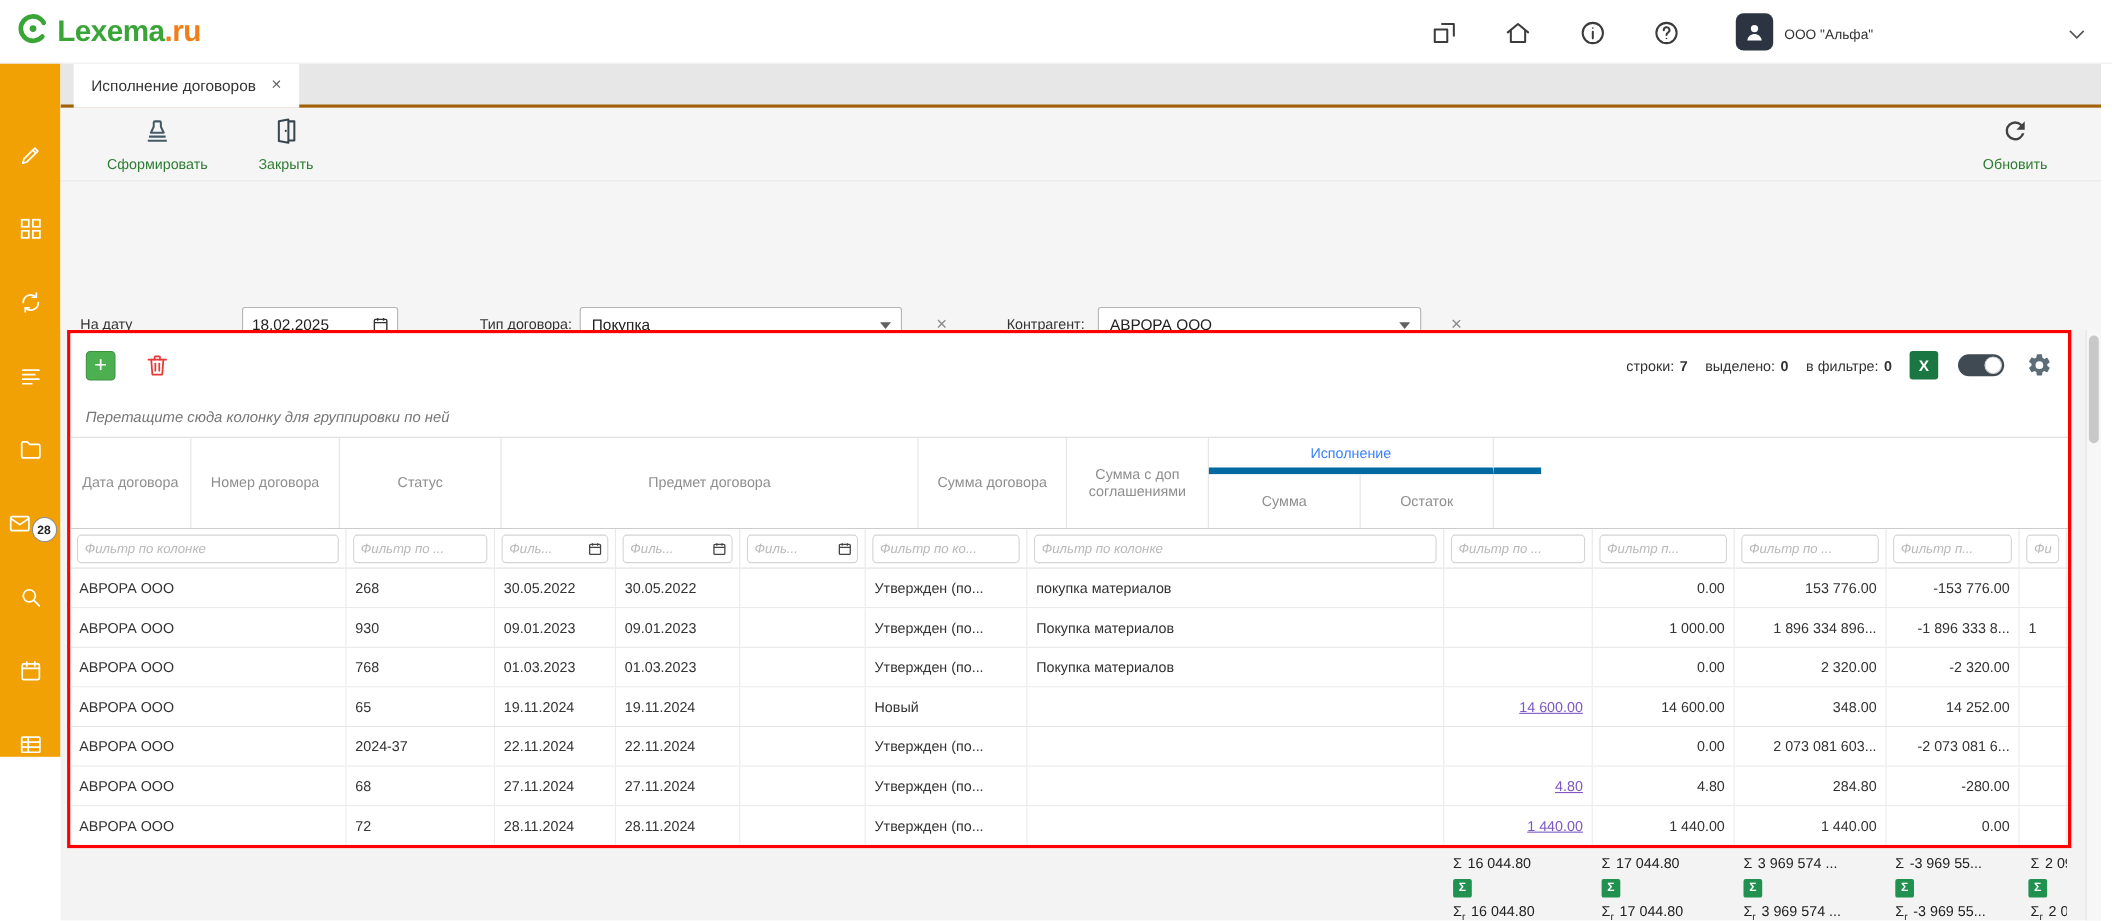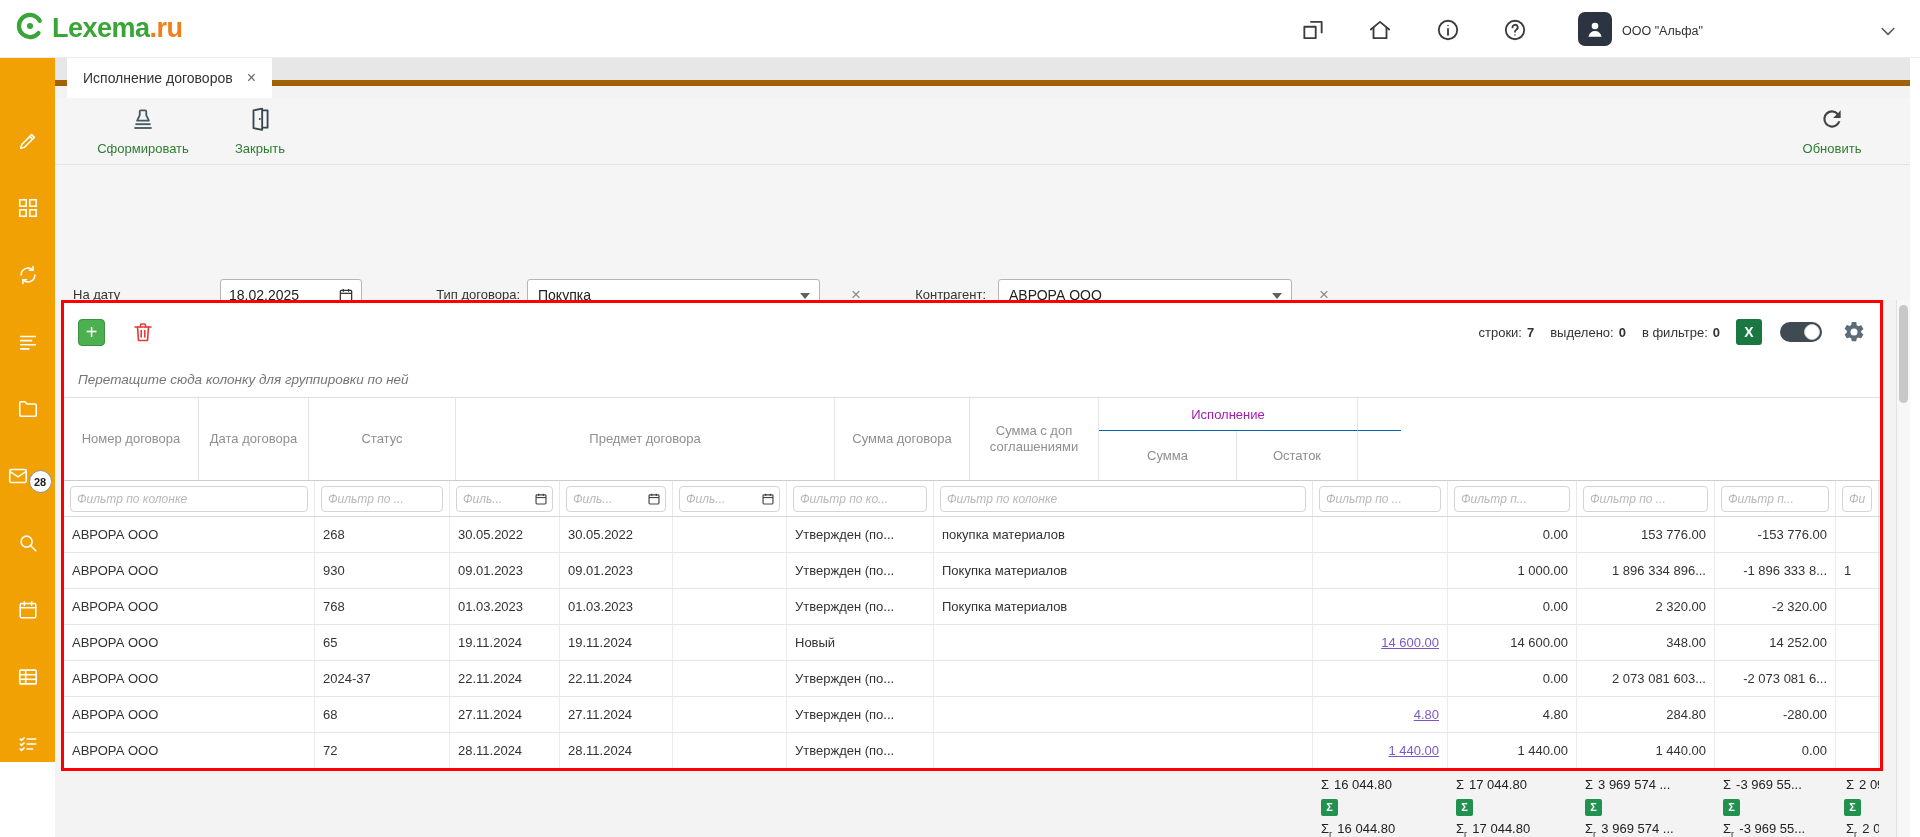--- a/index.html
+++ b/index.html
@@ -14,30 +14,30 @@
   .logo-text .tld { color:#ef7f1a; }
   .ticon { position:absolute; top:17px; width:26px; height:26px; color:#3c3c3c; cursor:pointer; }
   .ticon svg { width:26px; height:26px; }
   .avatar { position:absolute; left:1578px; top:12px; width:34px; height:34px; background:#2b3440; border-radius:7px; display:flex; align-items:center; justify-content:center; cursor:pointer; }
   .avatar svg { width:22px; height:22px; }
   .company { position:absolute; left:1622px; top:24px; font-size:12.5px; color:#333; white-space:nowrap; }
   .chev { position:absolute; left:1878px; top:21px; width:20px; height:20px; color:#555; cursor:pointer; }
   .chev svg { width:20px; height:20px; }
 
   
-  .sidebar { position:absolute; left:0; top:58px; width:55px; height:704px; background:#F2A104; display:flex; flex-direction:column; align-items:center; padding-top:72px; gap:45px; }
+  .sidebar { position:absolute; left:0; top:58px; width:55px; height:630px; background:#F2A104; display:flex; flex-direction:column; align-items:center; padding-top:72px; gap:45px; }
   .snav { position:relative; width:24px; height:22px; color:#fff; cursor:pointer; flex:0 0 auto; }
   .snav svg { width:24px; height:22px; }
   .snav.mail svg { margin-left:-10px; }
   .badge { position:absolute; right:-12px; top:5px; width:23px; height:23px; border-radius:50%; background:#fff; border:1px solid #8d8d8d; color:#222; font-size:11px; font-weight:bold; display:flex; align-items:center; justify-content:center; }
 
   
   .main { position:absolute; left:55px; top:58px; width:1855px; height:779px; background:#f3f3f3; overflow:hidden; }
 
-  .tabstrip { position:absolute; left:0; top:0; width:100%; height:28px; background:#e7e7e7; border-bottom:6px solid #a16207; }
+  .tabstrip { position:absolute; left:0; top:0; width:100%; height:40px; background:#e7e7e7; border-bottom:3px solid #a16207; }
   .tab { position:absolute; left:12px; top:0; height:40px; background:#fff; display:flex; align-items:center; gap:14px; padding:0 16px; font-size:14px; color:#333; cursor:pointer; }
   .tab-x { font-size:16px; color:#666; cursor:pointer; line-height:1; }
 
   .toolbar { position:absolute; left:0; top:40px; width:100%; height:67px; background:#f5f5f5; border-bottom:1px solid #e3e3e3; }
   .tb-btn { position:absolute; top:8px; display:flex; flex-direction:column; align-items:center; gap:5px; cursor:pointer; }
   .tb-btn svg { width:26px; height:26px; }
   .tb-label { font-size:13px; color:#2e7d32; white-space:nowrap; }
   .tb-generate { left:28px; width:120px; }
   .tb-close { left:160px; width:90px; }
   .tb-refresh { right:28px; width:100px; }
@@ -70,21 +70,21 @@
   .toggle { position:relative; width:42px; height:20px; border-radius:10px; background:#3f4a52; cursor:pointer; margin-right:20px; }
   .toggle .knob { position:absolute; right:2px; top:2px; width:16px; height:16px; border-radius:50%; background:#fff; border:1px solid #cfcfcf; }
   .gear-btn { width:24px; height:24px; cursor:pointer; color:#5d6d77; }
   .gear-btn svg { width:24px; height:24px; }
   .group-hint { height:36px; display:flex; align-items:center; padding-left:14px; font-size:13.5px; font-style:italic; color:#757575; background:#fff; }
 
   
   .thead { display:flex; height:84px; border-top:1px solid #ddd; border-bottom:1px solid #ccc; background:#fff; }
   .th { display:flex; align-items:center; justify-content:center; text-align:center; color:#8f8f8f; font-size:13px; line-height:16px; padding:0 6px; border-right:1px solid #e4e4e4; }
   .hgroup { display:flex; flex-direction:column; }
-  .hgroup-top { height:34px; display:flex; align-items:center; justify-content:center; color:#a21caf; font-size:13px; border-bottom:1px solid #0369a1; border-right:1px solid #e4e4e4; }
+  .hgroup-top { height:34px; display:flex; align-items:center; justify-content:center; color:#3b82f6; font-size:13px; border-bottom:6px solid #0369a1; border-right:1px solid #e4e4e4; }
   .hgroup-cols { display:flex; height:49px; }
   .hgroup-cols .th { height:49px; }
   .c0{width:251px}.c1{width:135px}.c2{width:110px}.c3{width:113px}.c4{width:114px}.c5{width:147px}
   .c6{width:379px}.c7{width:135px}.c8{width:129px}.c9{width:138px}.c10{width:121px}.c11{width:43px;border-right:none}
   .g-exec{width:259px}
 
   .tfilter { display:flex; height:36px; border-bottom:1px solid #d9d9d9; background:#fff; }
   .fcell { padding:4px 6px; border-right:1px solid #e9e9e9; display:flex; align-items:center; position:relative; }
   .fcell input { width:100%; height:26px; border:1px solid #d4d4d4; border-radius:4px; padding:0 6px; font-size:12px; color:#444; outline:none; background:#fff; font-family:inherit; }
   .fcell input::placeholder { color:#b8b8b8; font-style:italic; }
@@ -357,22 +357,22 @@
             <span class="knob"></span>
           </div>
         <span class="gear-btn"><svg viewBox="0 0 24 24">
               <path fill="currentColor" d="M19.14 12.94c.04-.3.06-.61.06-.94s-.02-.64-.07-.94l2.03-1.58a.5.5 0 0 0 .12-.64l-1.92-3.32a.5.5 0 0 0-.61-.22l-2.39.96c-.5-.38-1.03-.7-1.62-.94l-.36-2.54A.5.5 0 0 0 13.9 2h-3.8a.5.5 0 0 0-.49.42l-.36 2.54c-.59.24-1.13.57-1.62.94l-2.39-.96a.5.5 0 0 0-.61.22L2.71 8.48a.5.5 0 0 0 .12.64l2.03 1.58c-.05.3-.07.63-.07.94s.02.64.07.94l-2.03 1.58a.5.5 0 0 0-.12.64l1.92 3.32c.14.24.42.34.61.22l2.39-.96c.5.38 1.03.7 1.62.94l.36 2.54c.05.24.25.42.49.42h3.8c.24 0 .44-.18.49-.42l.36-2.54c.59-.24 1.13-.56 1.62-.94l2.39.96c.23.09.47 0 .61-.22l1.92-3.32a.5.5 0 0 0-.12-.64l-2.01-1.58zM12 15.5A3.5 3.5 0 1 1 12 8.5a3.5 3.5 0 0 1 0 7z"></path>
             </svg></span>
       </div>
 
       <div class="group-hint">Перетащите сюда колонку для группировки по ней</div>
 
       <div class="thead">
+        <div class="th c2">Дата договора</div>
         <div class="th c1">Номер договора</div>
-        <div class="th c2">Дата договора</div>
         <div class="th c5">Статус</div>
         <div class="th c6">Предмет договора</div>
         <div class="th c7">Сумма договора</div>
         <div class="th c8">Сумма с доп соглашениями</div>
         <div class="hgroup g-exec">
           <div class="hgroup-top">Исполнение</div>
           <div class="hgroup-cols">
             <div class="th c9">Сумма</div>
             <div class="th c10">Остаток</div>
           </div>

